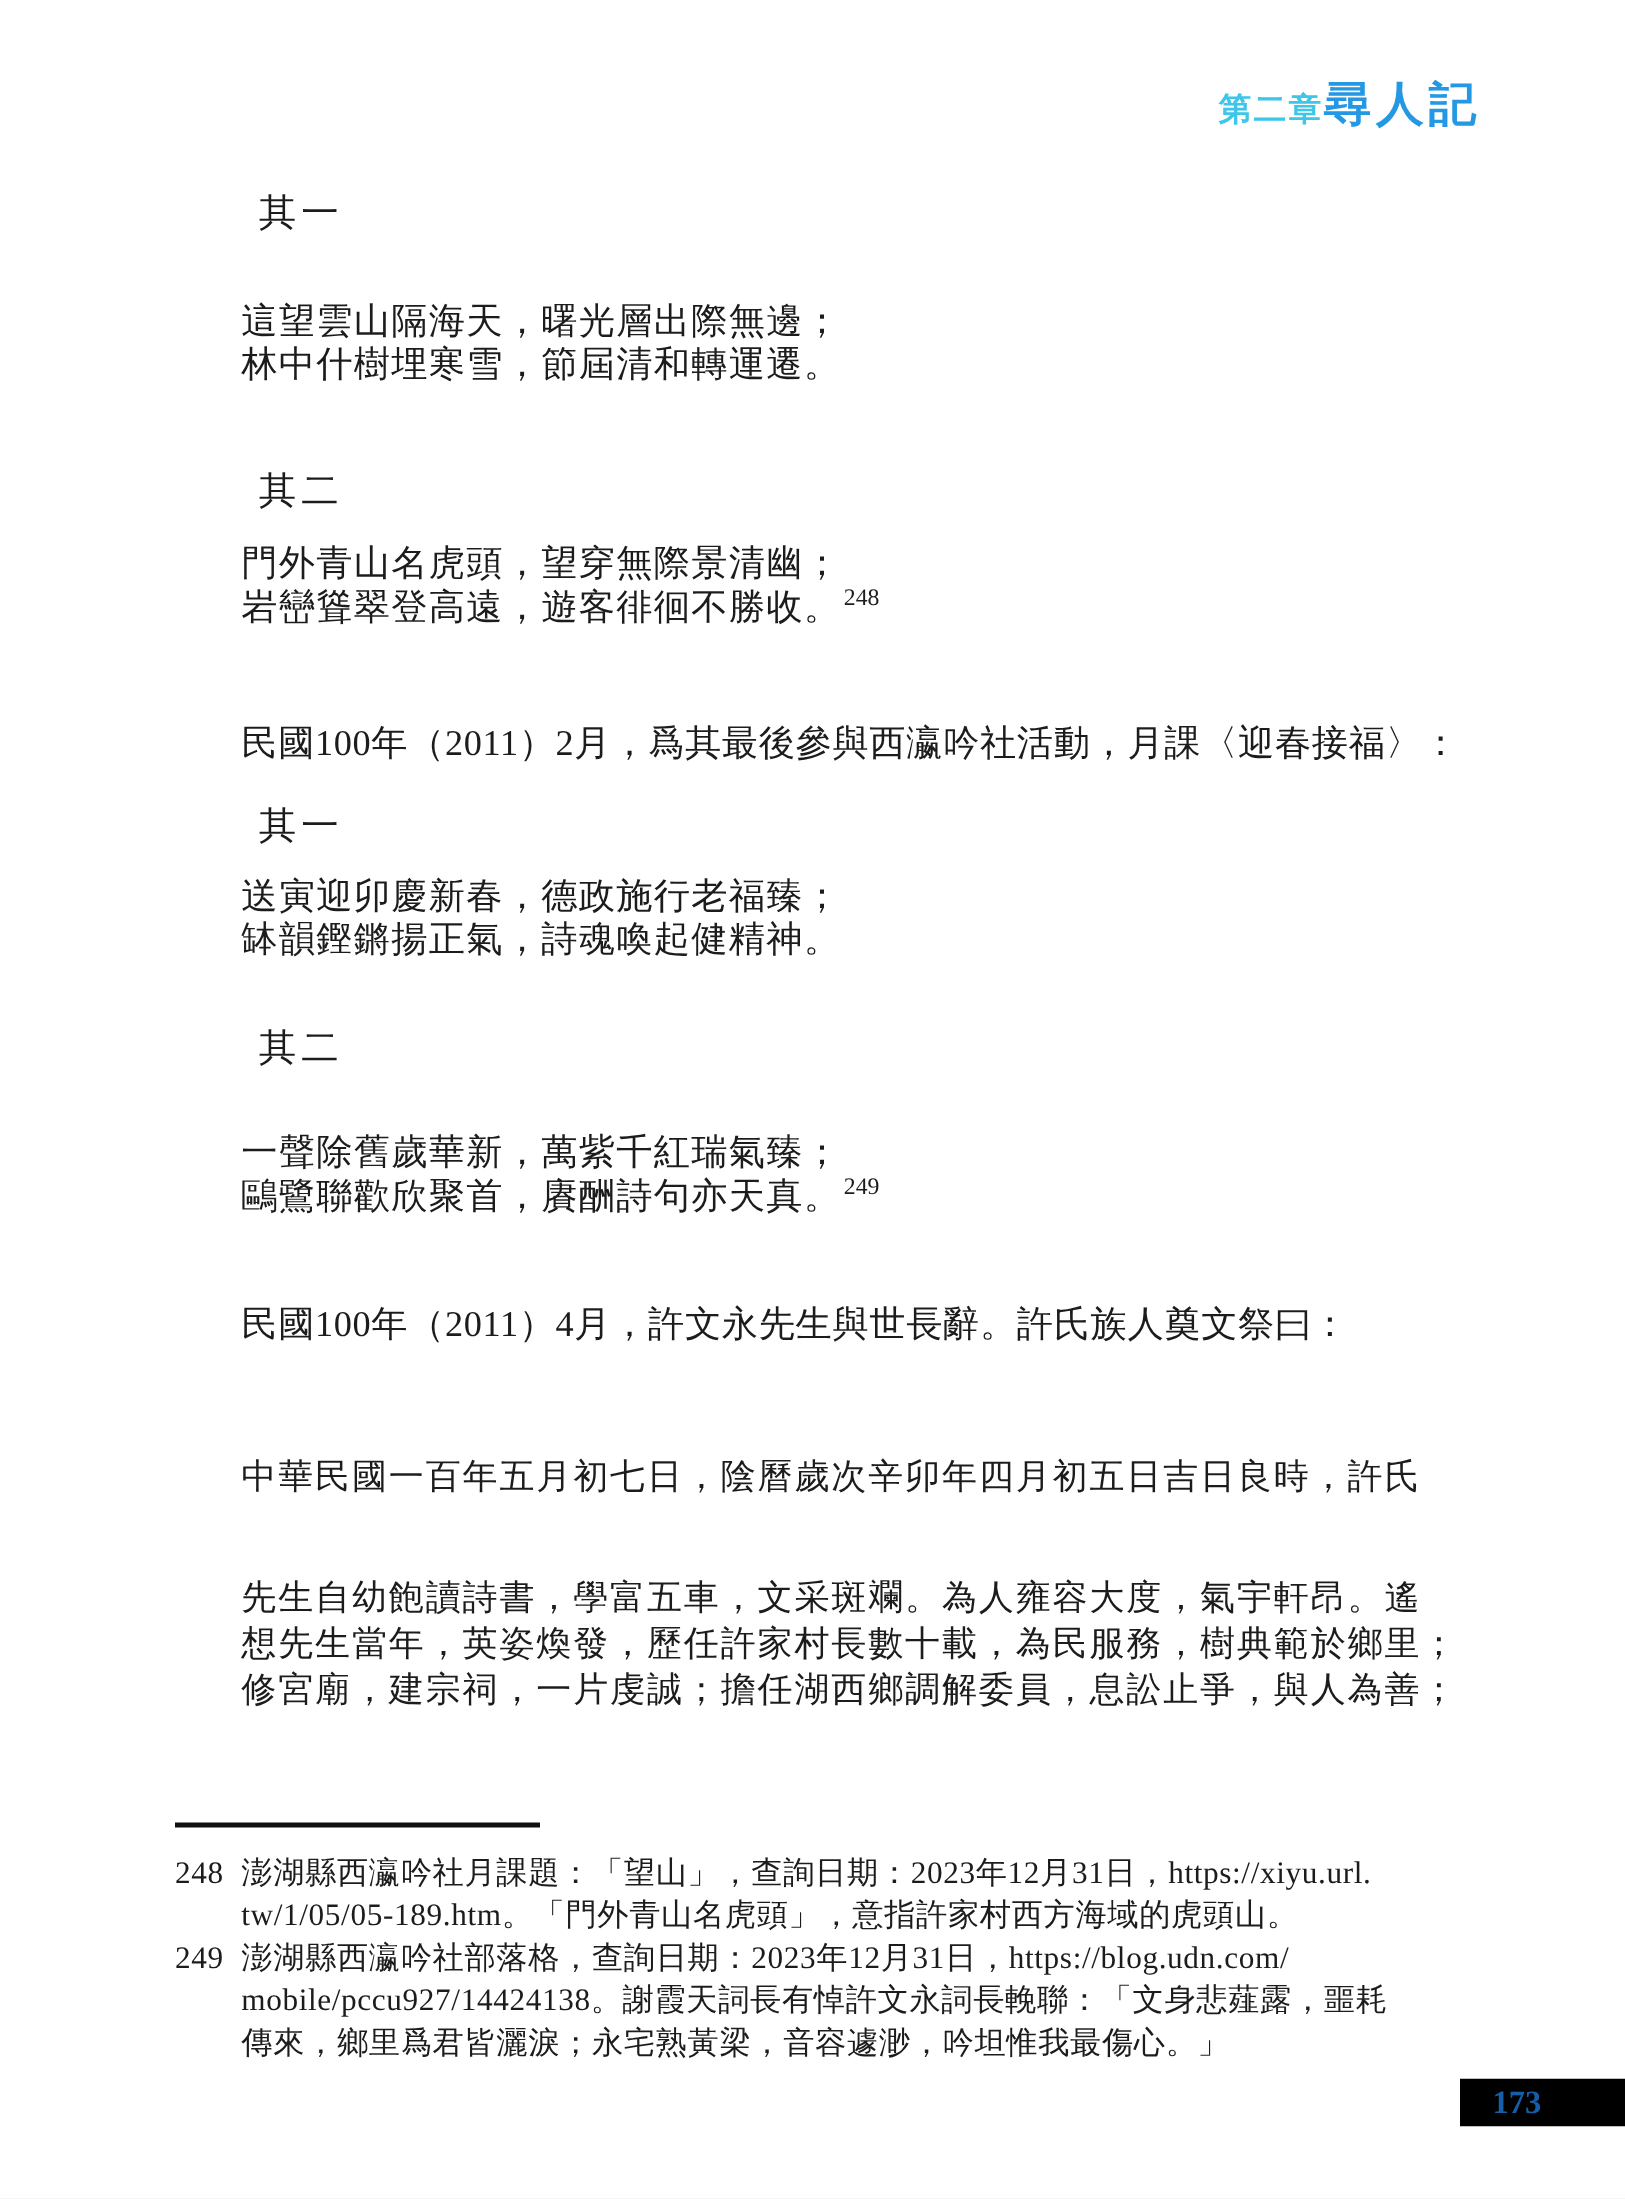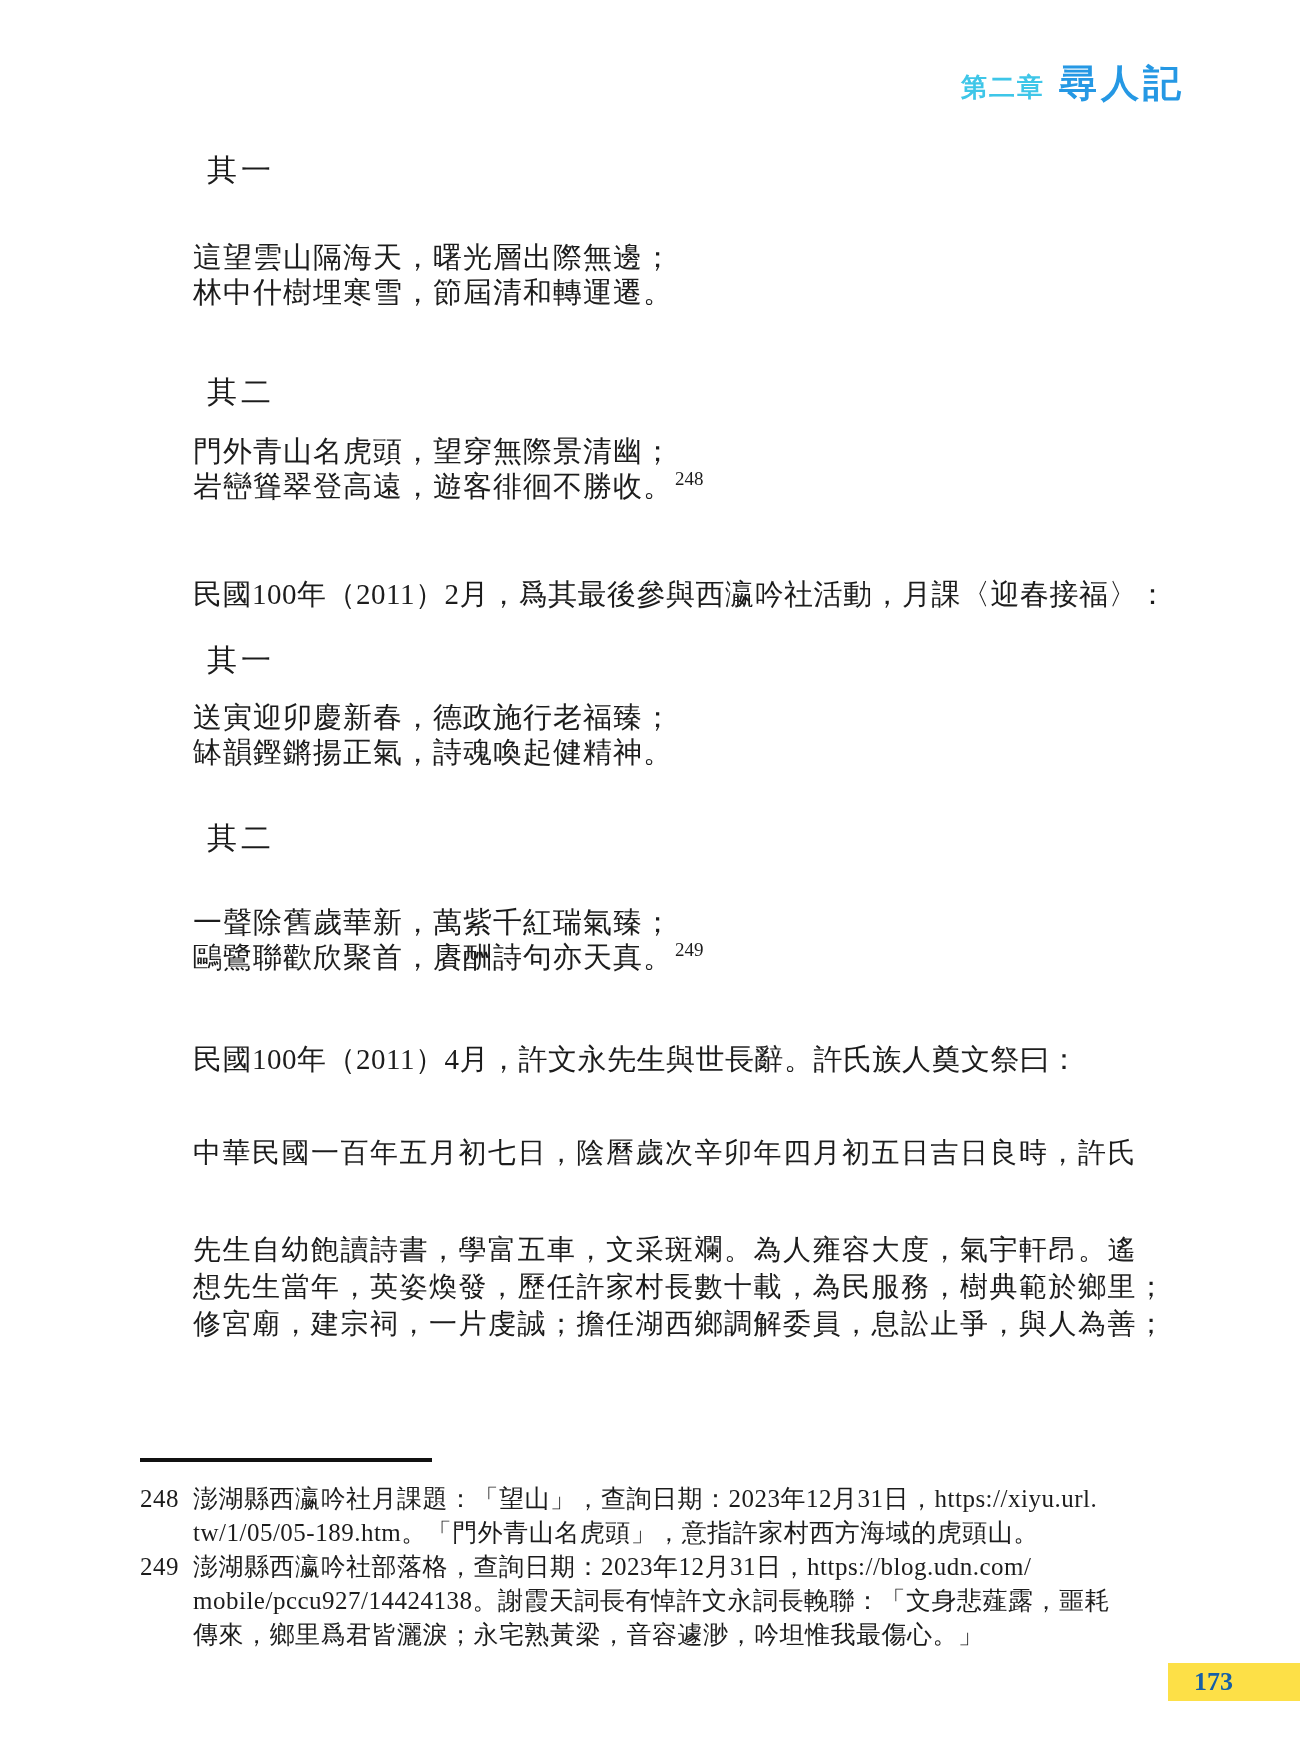--- a/index.html
+++ b/index.html
@@ -6,50 +6,50 @@
   .page{
     position:relative;
     width:1300px;height:1759px;
     background:#ffffff;
     font-family:"Liberation Serif","DejaVu Serif",serif;
     color:#1c1c1c;
     overflow:hidden;
   }
   .chapter-header{
     position:absolute;top:58px;right:115px;
-    display:flex;align-items:baseline;gap:14px;
+    display:flex;align-items:baseline;
     white-space:nowrap;
   }
   .chapter-label{
     font-size:26px;font-weight:bold;color:#3ec6e8;letter-spacing:2px;
   }
   .chapter-title{
     font-size:38px;font-weight:bold;color:#2598e4;letter-spacing:4px;
   }
   .blk{position:absolute;left:193px;white-space:nowrap;}
   .heading{font-size:30px;letter-spacing:4px;margin-left:14px;}
   .poem{font-size:29px;line-height:35px;letter-spacing:1px;}
   .para{font-size:29px;letter-spacing:0.5px;}
-  .quote{font-size:28px;line-height:37px;letter-spacing:1.5px;}
+  .quote{font-size:28px;line-height:37px;letter-spacing:1.5px;margin-top:29px;}
   sup.fnref{font-size:19px;vertical-align:super;letter-spacing:0;margin-left:2px;line-height:0;}
   .fnrule{
     position:absolute;left:140px;top:1458px;
     width:292px;height:4px;background:#111;
   }
   .footnote{
     position:absolute;left:140px;
     font-size:25px;line-height:34px;letter-spacing:0.5px;white-space:nowrap;
   }
   .fnline{display:block;}
   .fnnum{display:inline-block;width:53px;}
   .fnindent{padding-left:53px;}
   .page-number-box{
     position:absolute;left:1168px;top:1663px;
     width:132px;height:38px;
-    background:#fde047;
+    background:#000000;
     display:flex;align-items:center;
     padding-left:26px;box-sizing:border-box;
   }
   .page-number{
     font-size:26px;font-weight:bold;color:#155fa8;
     font-family:"Liberation Serif","DejaVu Serif",serif;
   }
 </style>
 </head>
 <body>

